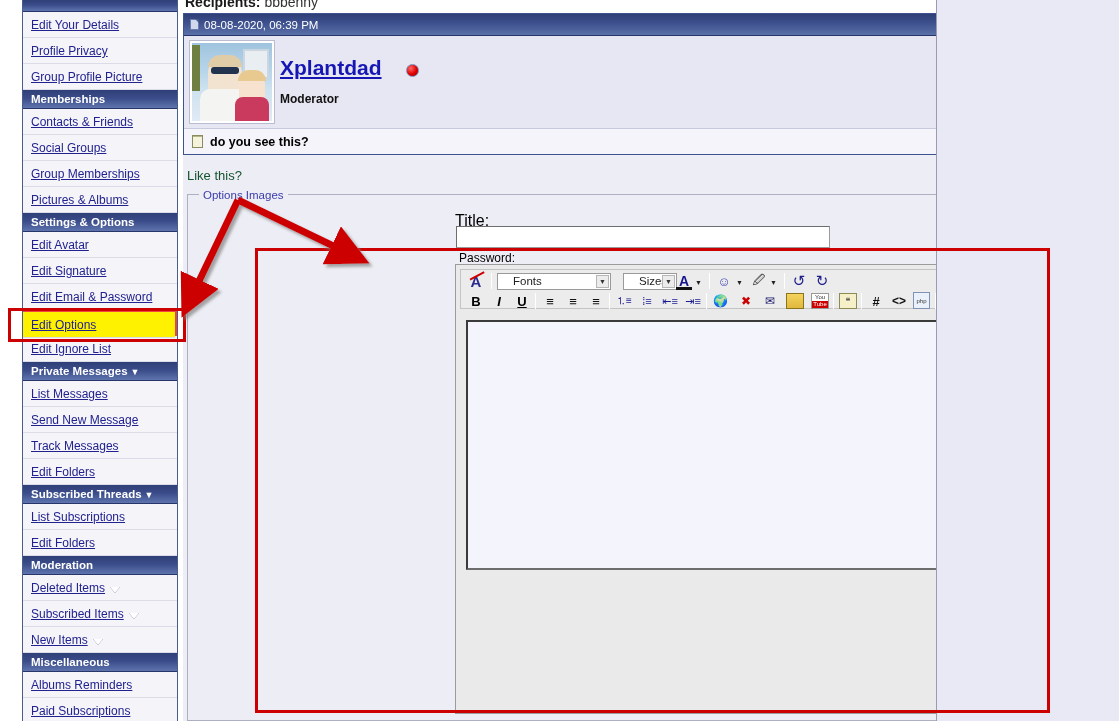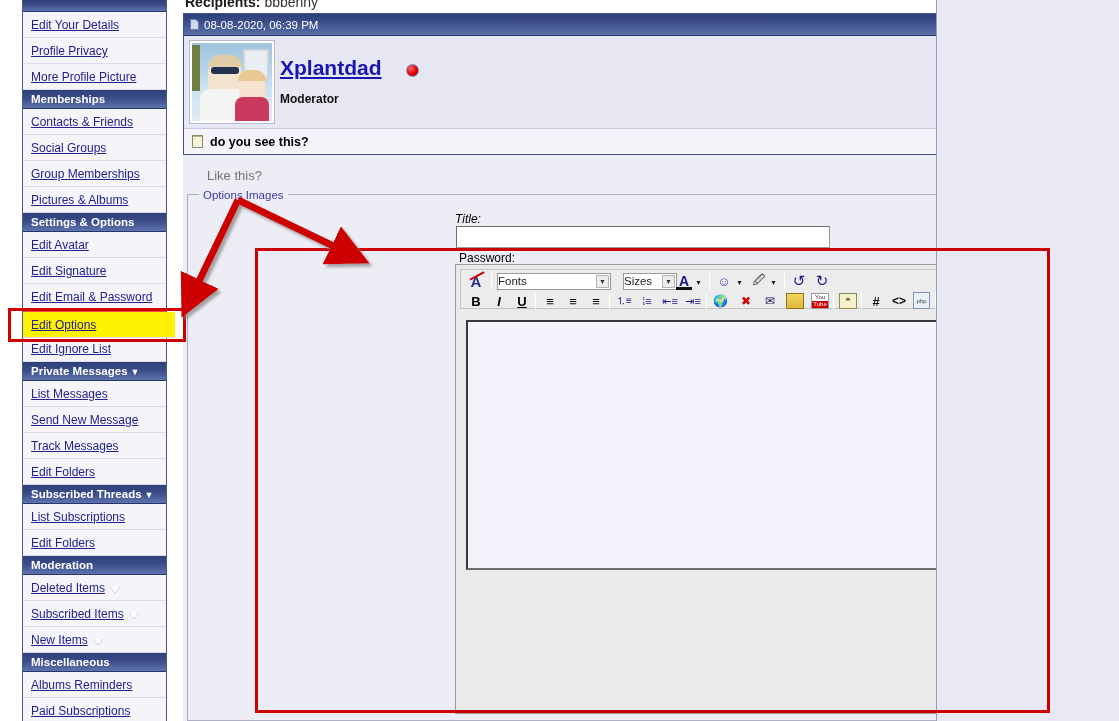--- a/index.html
+++ b/index.html
@@ -9,21 +9,21 @@
     overflow: hidden;
     background: #ffffff;
     font-family: "Liberation Sans", sans-serif;
     font-size: 12px;
     color: #000;
   }
   #page { position: relative; width: 1119px; height: 721px; background:#fff; }
 
   
   #sidebar {
-    position: absolute; left: 22px; top: 0; width: 145px; height: 721px;
+    position: absolute; left: 22px; top: 0; width: 156px; height: 721px;
     background: #ef4444;
     border-left: 1px solid #4A5C8C;
     border-right: 1px solid #4A5C8C;
   }
   .side-head {
     height: 19px; line-height: 19px;
     padding-left: 8px;
     font-weight: bold; font-size: 11.5px; color: #ffffff;
     background: linear-gradient(to bottom, #2F3F77 0%, #3A4C8A 45%, #5E74AD 100%);
     border-bottom: 1px solid #27356b;
@@ -146,35 +146,35 @@
   }
   .body-icon{
     display:inline-block; width:11px; height:13px; vertical-align:-2px;
     margin-right:7px;
     background:#f6f3dd; border:1px solid #8b8b60;
     box-shadow: inset 0 2px 0 -1px #b5b58a, inset 0 5px 0 -4px #b5b58a, inset 0 8px 0 -7px #b5b58a;
   }
 
   #likethis {
     position:absolute; left:4px; top:168px;
-    font-size:13px; color:#737373;margin-left:20px;
+    font-size:13px; color:#14532d;
   }
 
   
   #attached-fs {
     position:absolute; left:4px; top:194px; width:928px; height:527px;
     border:1px solid #AFAFC4; border-right:none;
     background:#EDEDF5;
   }
   #attached-legend {
     position:absolute; left:16px; top:189px;
     background:#EDEDF5; padding:0 4px;
     color:#3B3BAB; font-size:11.5px;
   }
-  #title-label { position:absolute; left:272px; top:212px; font-size:12px;font-style:italic; }
+  #title-label { position:absolute; left:272px; top:212px; font-size:16px; }
   #title-input {
     position:absolute; left:273px; top:226px; width:374px; height:22px;
     background:#fff; border:1px solid #9a9a9a; border-top-color:#6d6d6d; border-left-color:#6d6d6d;
   }
   #loggedin {
     position:absolute; left:779px; top:212px; font-size:12px; color:#111;
     white-space:nowrap;
   }
   #loggedin a{ color:#22228F; text-decoration:underline; }
 
@@ -193,21 +193,21 @@
   .tb-row.r2 { top:21px; }
   .tbtn {
     position:absolute; top:1px; height:18px; width:18px;
     display:flex; align-items:center; justify-content:center;
     font-size:12px; color:#1b1b6b; cursor:default; user-select:none;
   }
   .sep { position:absolute; top:2px; width:1px; height:16px; background:#bdbdbd; border-right:1px solid #fff;}
   .sel {
     position:absolute; top:2px; height:17px; background:#fff;
     border:1px solid #9a9a9a; font-size:11.5px; color:#222;
-    padding-left:0; line-height:15px;
+    padding-left:15px; line-height:15px;
   }
   .sel .arrow {
     position:absolute; right:1px; top:1px; width:13px; height:13px;
     background:#ECECEC; border:1px solid #b6b6b6;
     display:flex; align-items:center; justify-content:center; font-size:7px; color:#333;
   }
   .drop-arrow {
     position:absolute; top:6px; width:11px; height:11px;
     display:flex; align-items:center; justify-content:center; font-size:7px; color:#222;
   }
@@ -267,21 +267,21 @@
 
     <div class="side-head" style="height:12px;line-height:8px;"></div>
 
     <div class="side-link">
       <a>Edit Your Details</a>
     </div>
     <div class="side-link">
       <a>Profile Privacy</a>
     </div>
     <div class="side-link">
-      <a>More Profile Picture</a>
+      <a>Group Profile Picture</a>
     </div>
 
     <div class="side-head">
       <span>Memberships</span>
     </div>
     <div class="side-link">
       <a>Contacts &amp; Friends</a>
     </div>
     <div class="side-link">
       <a>Social Groups</a>

